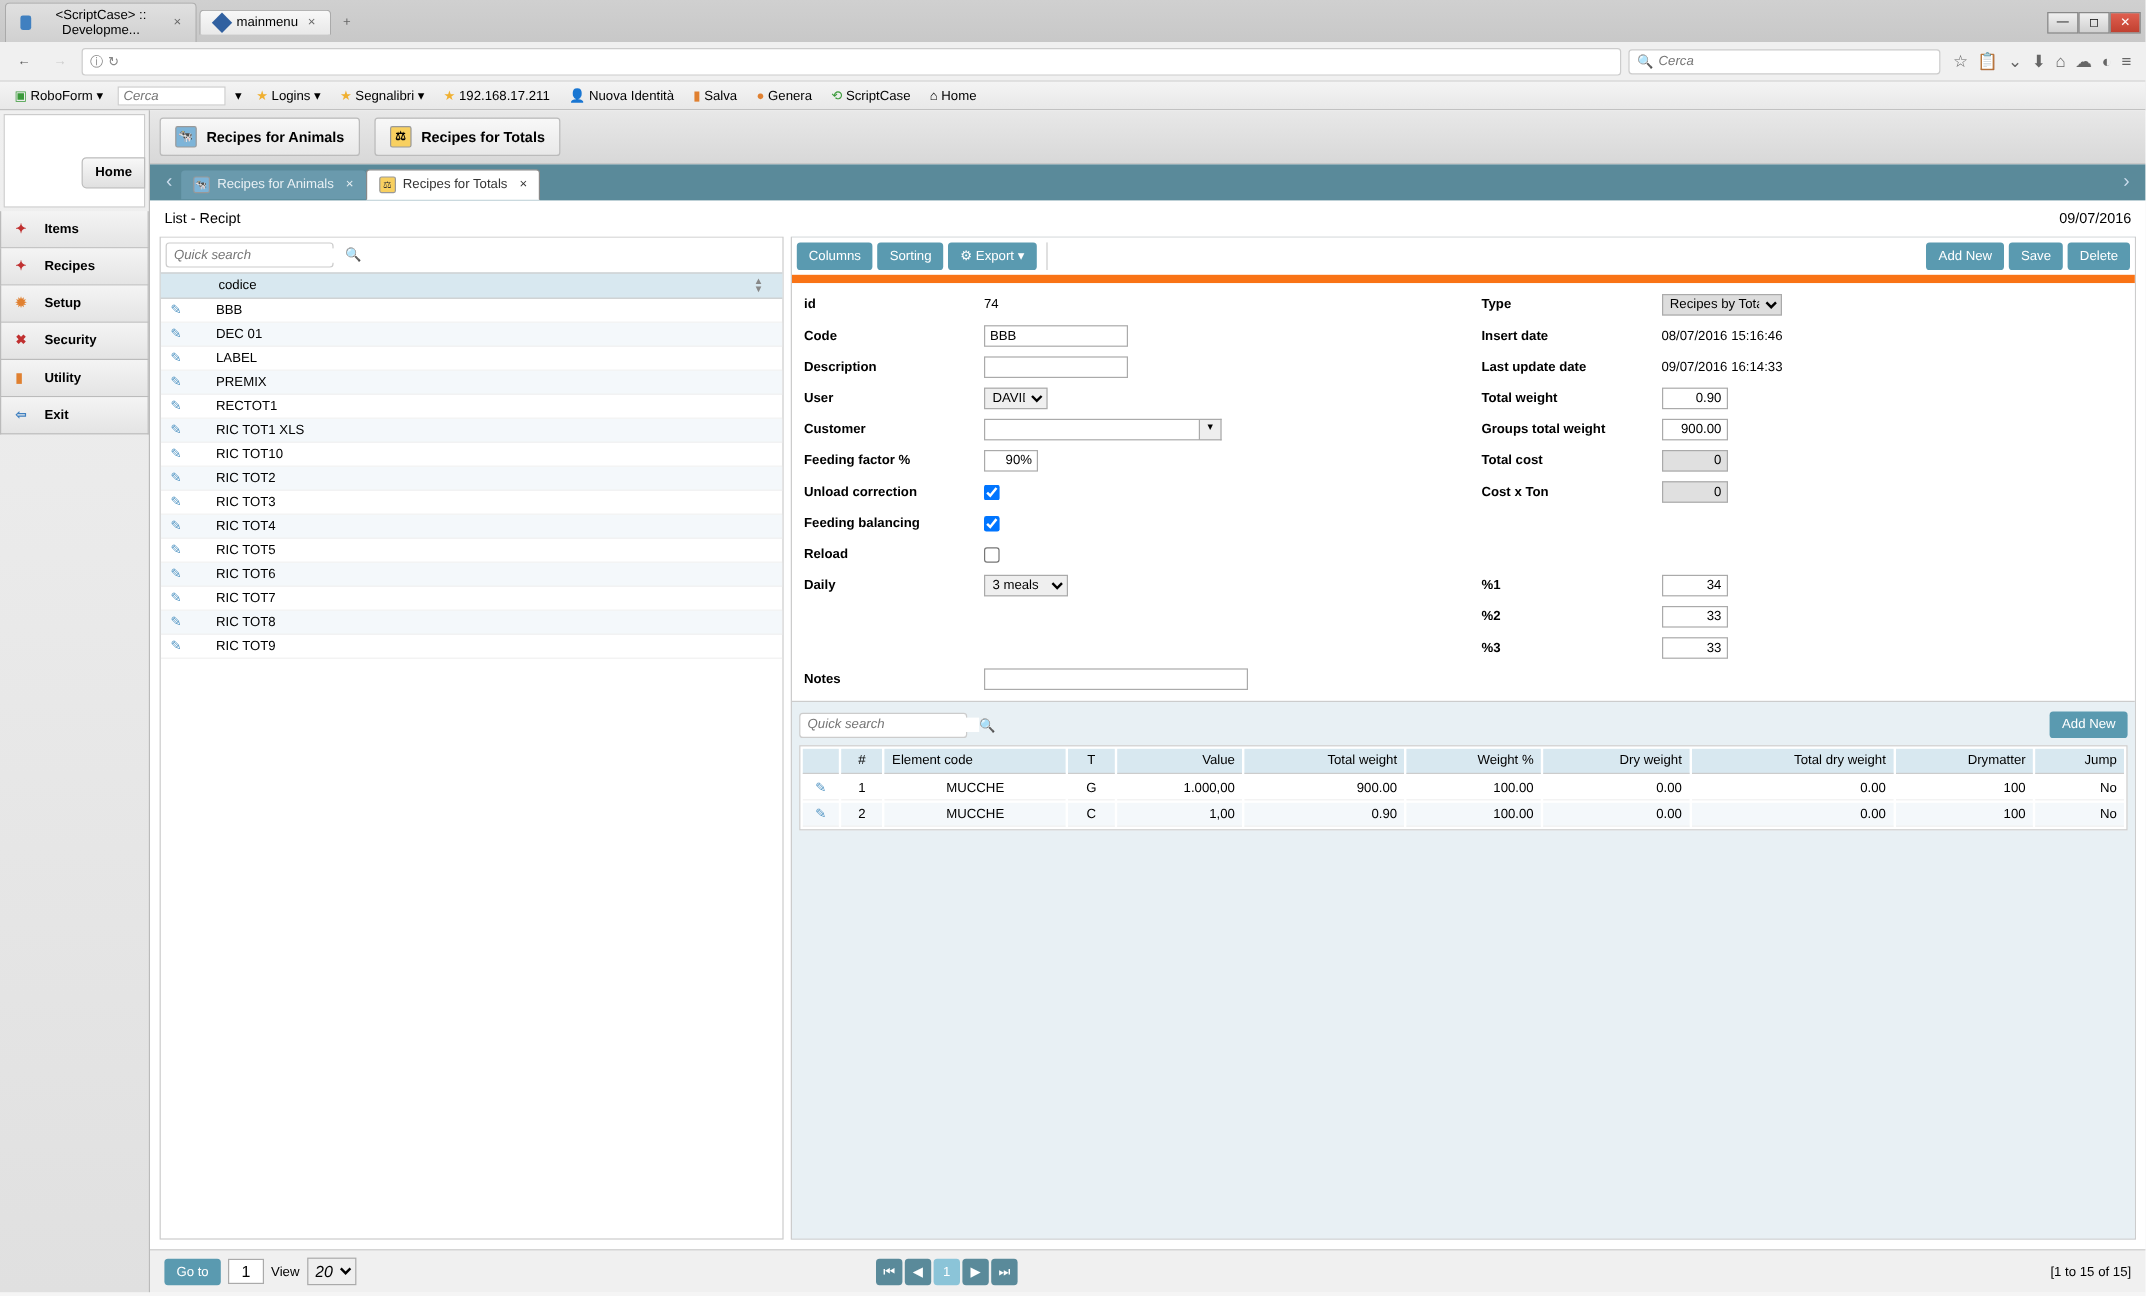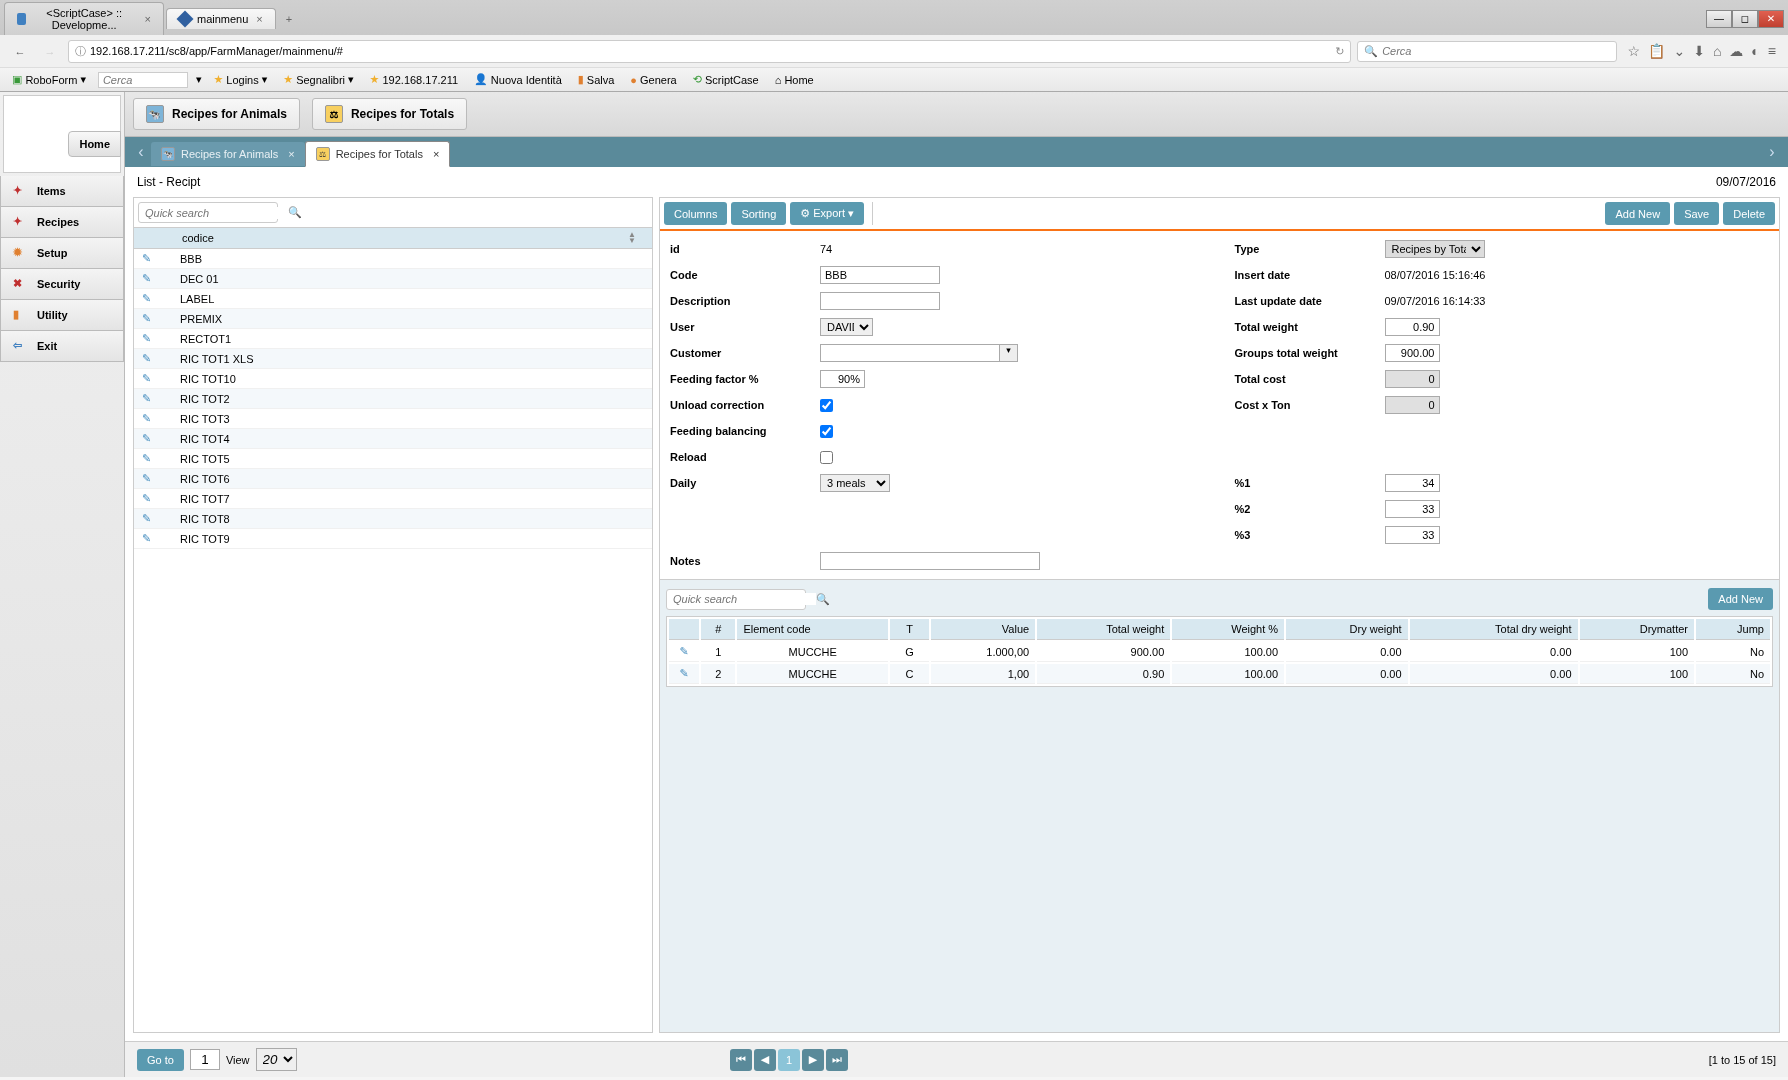--- a/index.html
+++ b/index.html
@@ -64,21 +64,21 @@
 .list-header { background: #d8e8f0; padding: 4px 8px; display: flex; border-top: 1px solid #ccc; border-bottom: 1px solid #ccc; }
 .list-header .sort-col { margin-left: 40px; flex: 1; position: relative; }
 .sort-arrows { position: absolute; right: 8px; color: #888; font-size: 8px; line-height: 6px; }
 .list-rows { flex: 1; overflow-y: auto; }
 .list-row { display: flex; align-items: center; padding: 3px 8px; border-bottom: 1px solid #f0f0f0; }
 .list-row:nth-child(even) { background: #f4f8fb; }
 .list-row .edit-icon { width: 14px; color: #4a90c0; margin-right: 24px; cursor: pointer; }
 
 
 .detail-panel { flex: 1; border: 1px solid #ccc; background: #e8f0f4; display: flex; flex-direction: column; padding: 0; }
-.detail-toolbar { display: flex; padding: 4px; gap: 4px; background: #fff; border-bottom: 2px solid #f97316; }
+.detail-toolbar { display: flex; padding: 4px; gap: 4px; background: #fff; border-bottom: 7px solid #f97316; }
 .btn { background: #5a9ab0; color: #fff; border: none; padding: 5px 10px; border-radius: 3px; font-size: 11px; cursor: pointer; }
 .btn.gear::before { content: "⚙ "; }
 .detail-toolbar .spacer { flex: 1; }
 
 .detail-form { background: #fff; padding: 6px 10px; display: grid; grid-template-columns: 1fr 1fr; gap: 2px 30px; border-bottom: 1px solid #ccc; }
 .form-row { display: flex; align-items: center; min-height: 24px; }
 .form-row label { width: 150px; font-weight: bold; font-size: 11px; }
 .form-row .val { font-size: 11px; }
 .form-row input[type=text] { border: 1px solid #aaa; padding: 2px 4px; font-size: 11px; }
 .form-row input.w120 { width: 120px; }
@@ -140,21 +140,20 @@
       <div class="window-btn">◻</div>
       <div class="window-btn close">✕</div>
     </div>
   </div>
 
   <div class="addr-bar">
     <span class="nav-btn">←</span>
     <span class="nav-btn" style="color:#ccc">→</span>
     <div class="url-box">
       <span style="color:#888">ⓘ</span>
-      <input value="192.168.17.211/sc8/app/FarmManager/mainmenu/#" style="">
       <span style="color:#888">↻</span>
     </div>
     <div class="search-box">
       <span style="color:#999;margin-right:4px">🔍</span>
       <input placeholder="Cerca" style="">
     </div>
     <div class="addr-icons">
       <span>☆</span>
       <span>📋</span>
       <span>⌄</span>

